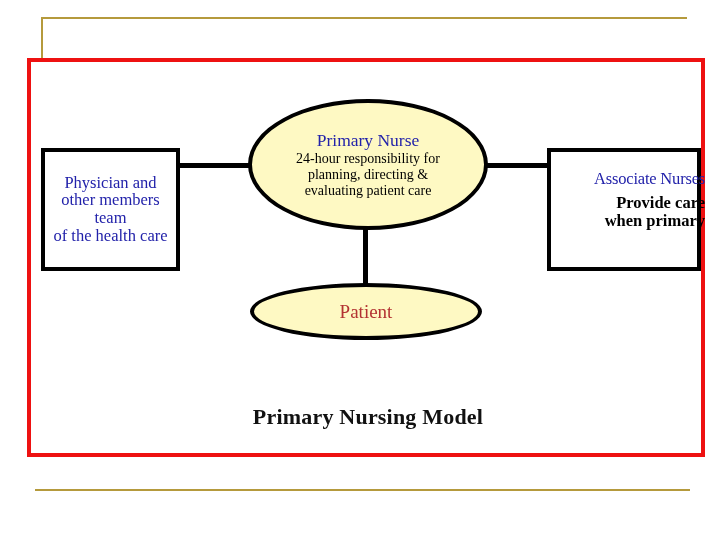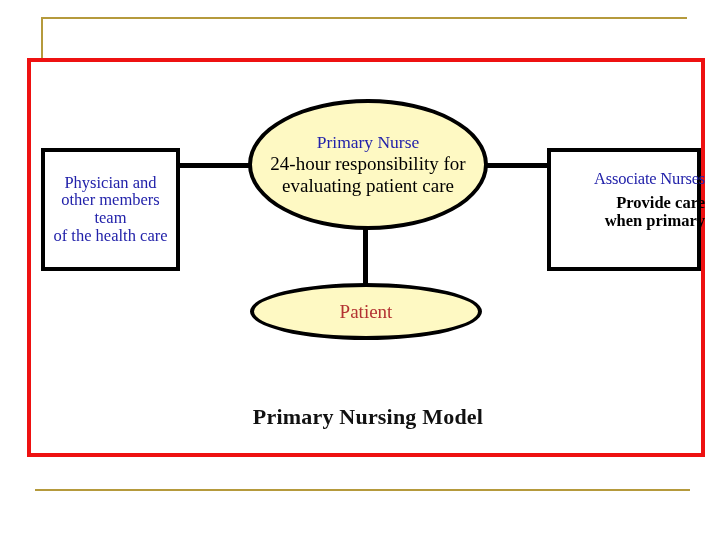--- a/index.html
+++ b/index.html
@@ -101,21 +101,21 @@
     line-height: 1.16;
   }
   .ellipse-main .title-line {
     color: #2222aa;
     font-size: 17.5px;
     display: block;
     margin-bottom: 1px;
   }
   .ellipse-main .body-line {
     color: #000000;
-    font-size: 19px;
+    font-size: 14px;
     display: block;
   }
 
   .ellipse-patient {
     left: 250px; top: 283px; width: 232px; height: 57px;
   }
   .ellipse-patient .ptext {
     position: absolute;
     left: 0; right: 0;
     top: 50%;
@@ -167,20 +167,21 @@
       <span class="txt-blue">Associate Nurses</span>
       <span class="txt-black">Provide care</span>
       <span class="txt-black">when primary</span>
     </div>
   </div>
 
   <div class="ellipse ellipse-main">
     <div class="etext">
       <span class="title-line">Primary Nurse</span>
       <span class="body-line">24-hour responsibility for</span>
+      <span class="body-line">planning, directing &amp;</span>
       <span class="body-line">evaluating patient care</span>
     </div>
   </div>
 
   <div class="ellipse ellipse-patient">
     <div class="ptext">Patient</div>
   </div>
 
   <div class="slide-title">Primary Nursing Model</div>
 

